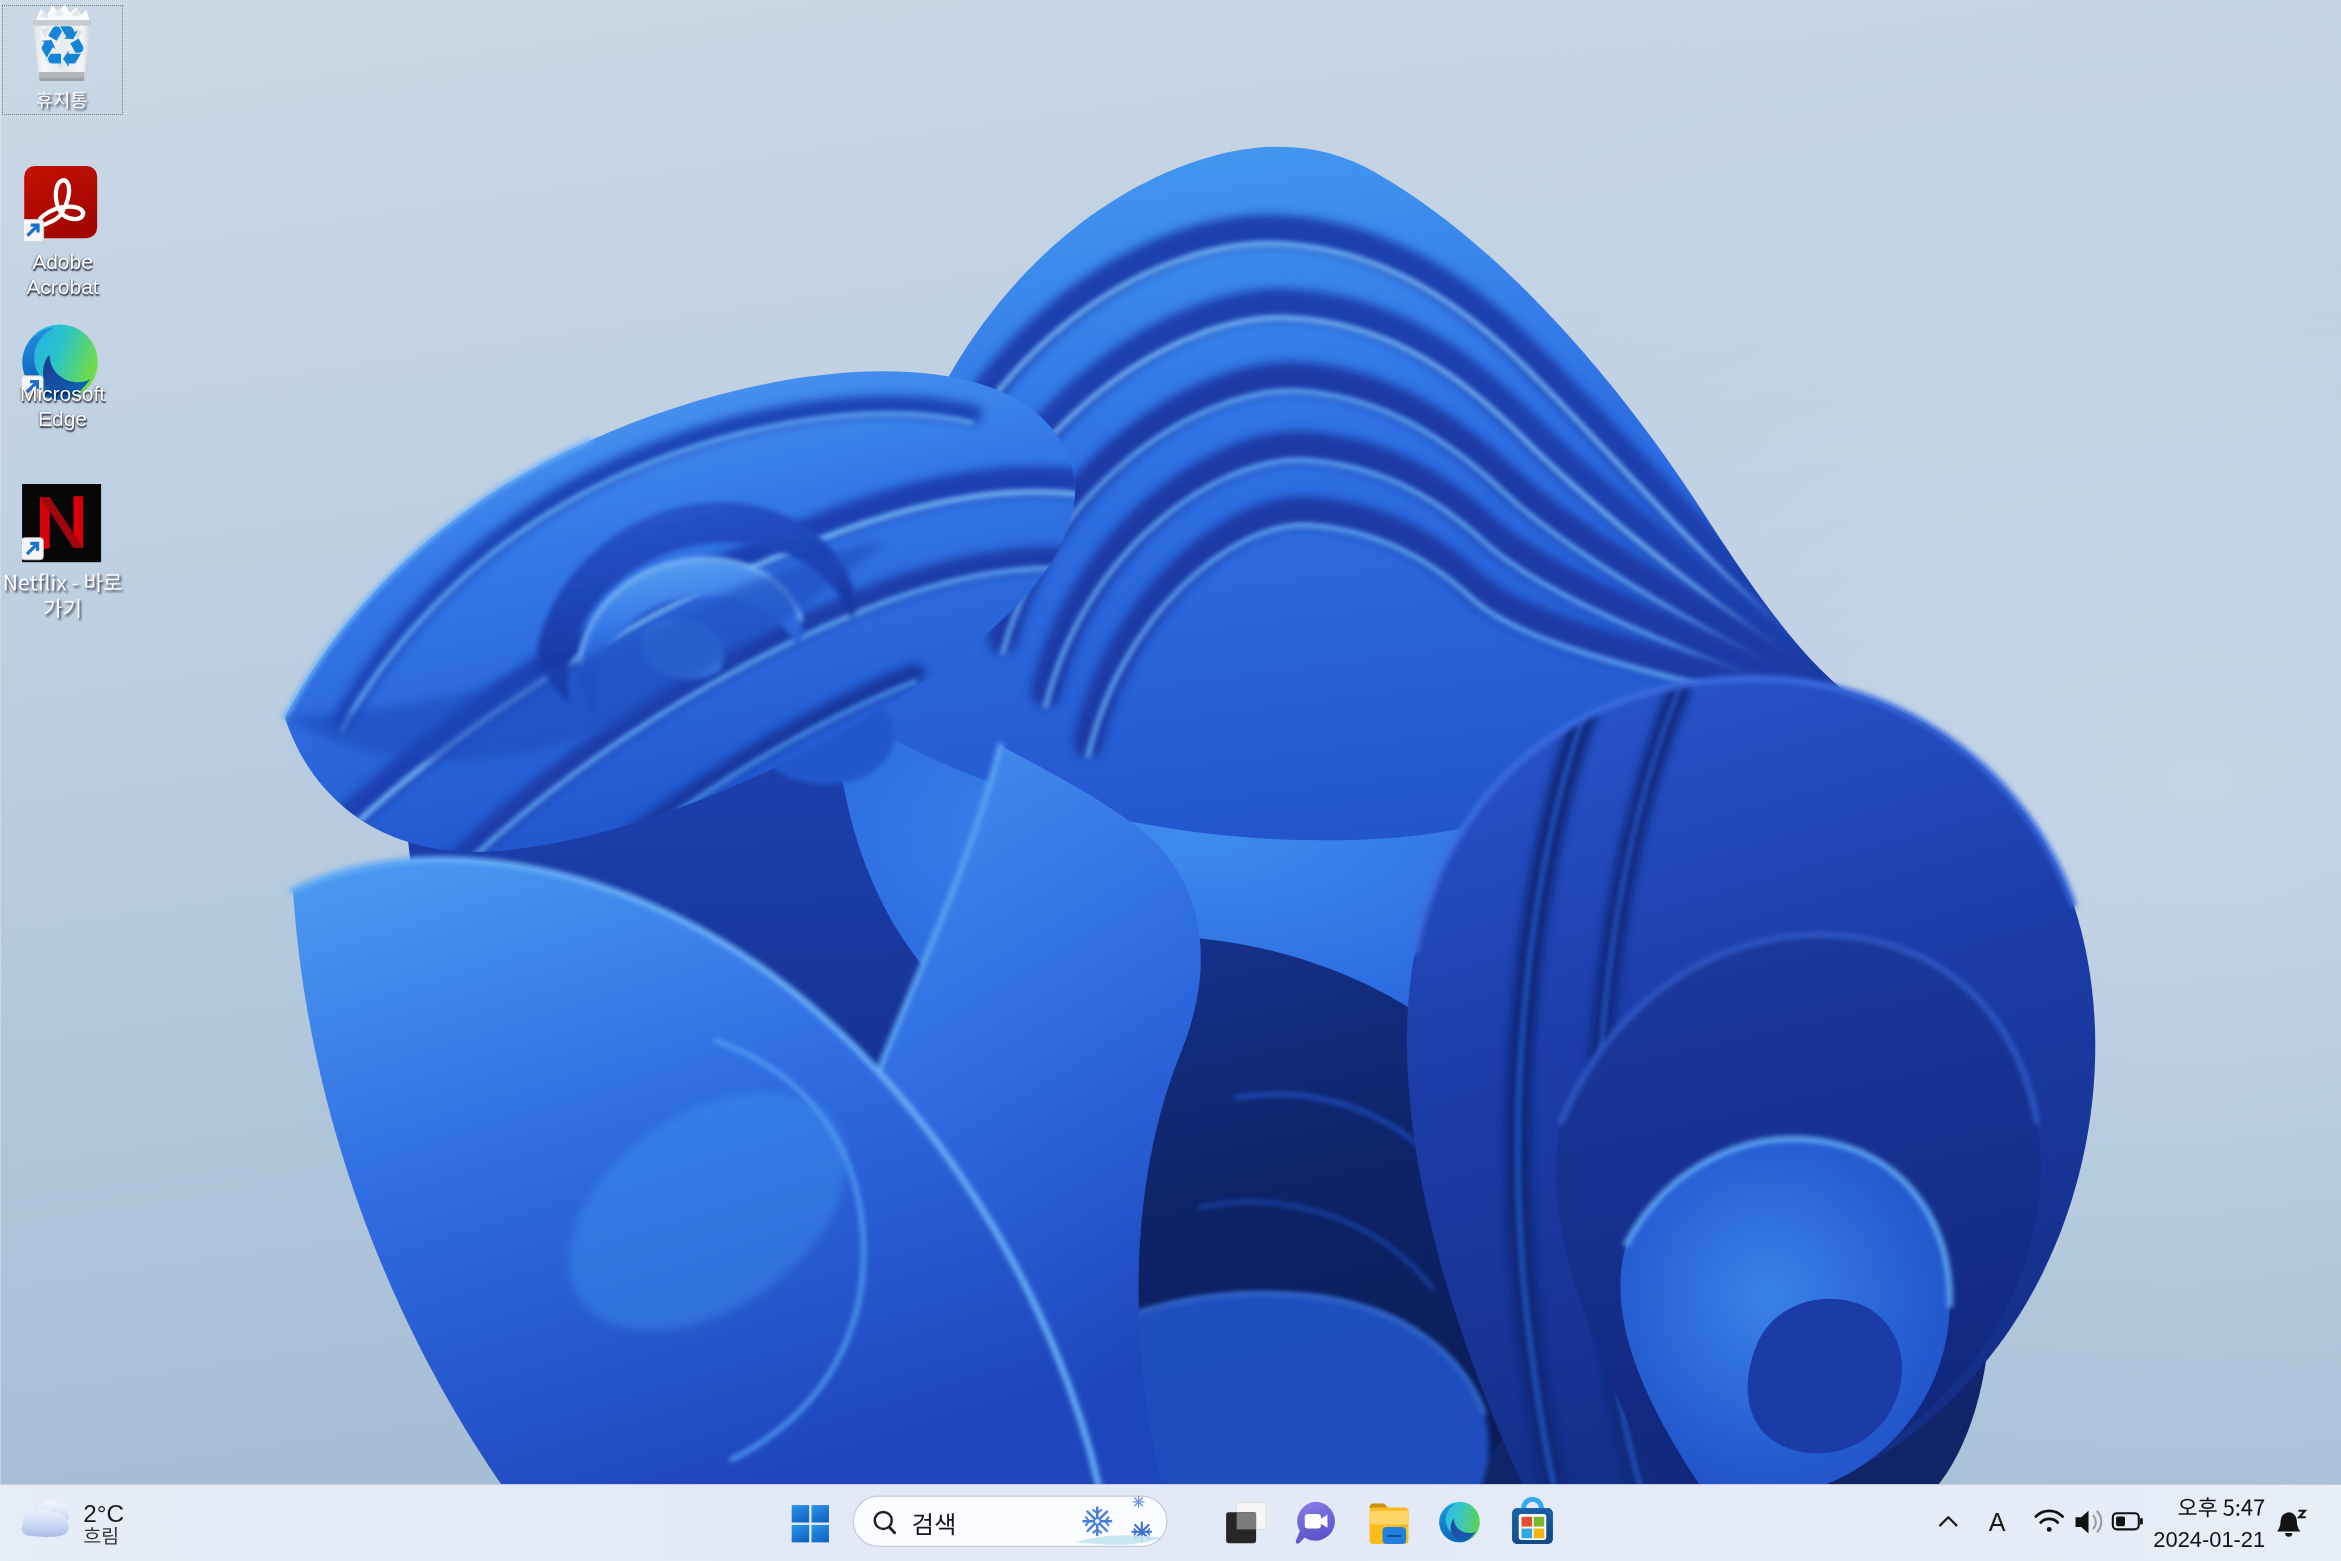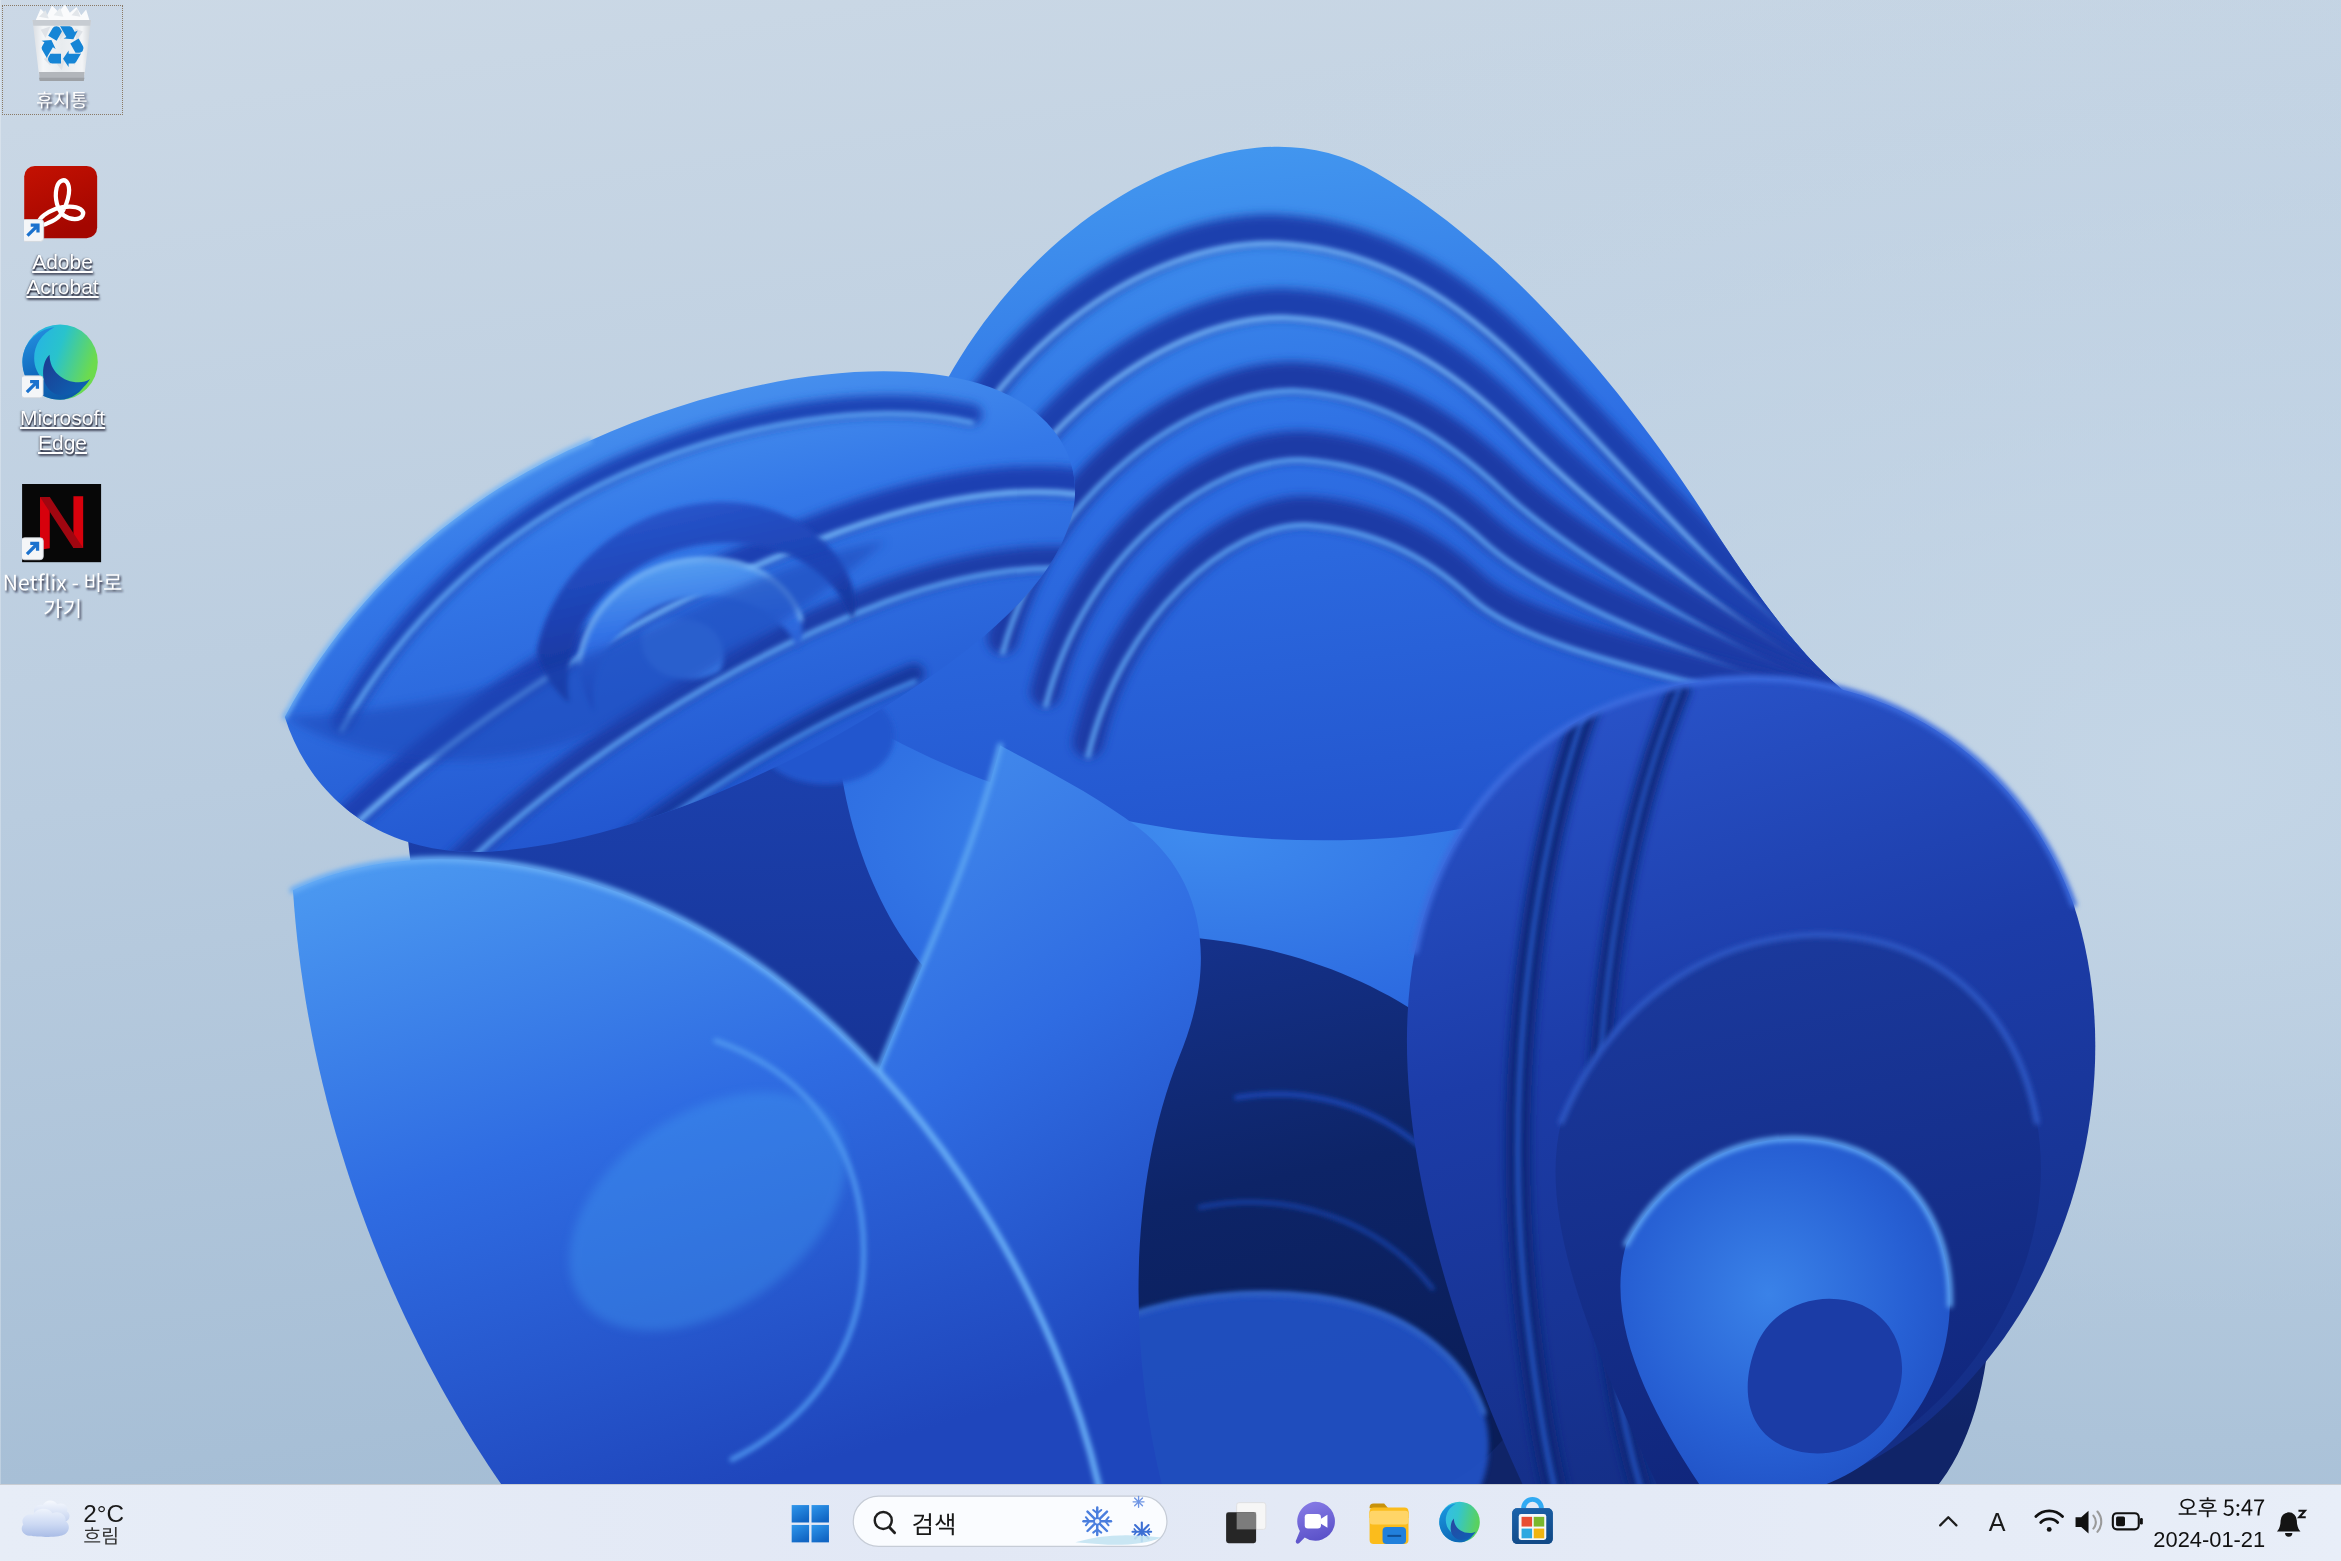--- a/index.html
+++ b/index.html
@@ -1,17 +1,17 @@
 <!DOCTYPE html>
 <html style="font-size:13px"><head><meta charset="utf-8">
 <style>
 html,body{margin:0;padding:0;width:2342px;height:1561px;overflow:hidden;font-family:"Liberation Sans",sans-serif;}
 #wall{position:absolute;left:0;top:0}
 .icon{position:absolute;text-align:center;color:#fff;font-size:21px;line-height:25px;
- text-shadow:0.8px 1.6px 1.6px rgba(0,0,20,.85), -0.8px 0 1.6px rgba(0,0,20,.4);text-decoration:underline;}
+ text-shadow:0.8px 1.6px 1.6px rgba(0,0,20,.85), -0.8px 0 1.6px rgba(0,0,20,.4);}
 #taskbar{position:absolute;left:0;top:1484px;width:2342px;height:77px;background:linear-gradient(90deg,#e7edf7,#e2e8f5 40%,#e4eaf6 70%,#e8eef8);border-top:0.8px solid #c9cdd3;}
 </style></head>
 <body>
 <svg id="wall" width="2342" height="1561" viewBox="0 0 2880 1920">
 <defs>
  <linearGradient id="bg" x1="0" y1="0" x2="0.22" y2="1">
    <stop offset="0" stop-color="#ccd9e6"></stop>
         <stop offset="0.5" stop-color="#b9ccdf"></stop>
         <stop offset="1" stop-color="#a3bcd4"></stop>
  </linearGradient>
@@ -267,21 +267,21 @@
       </linearGradient>
  </defs>
  <circle cx="47" cy="47" r="46.5" fill="url(#eg1)"></circle>
  <path d="M47,93.5 C21,93.5 0.5,73 0.5,47 C0.5,25 17,7 40,4 C24,12 15,26 15,42 C15,64 33,80 55,80 C65,80 73,77 80,71 C74,84 61,93.5 47,93.5 Z" fill="url(#eg2)"></path>
  <path d="M34,38 C34,58 50,72 70,72 C75,72 80,71 84,68 C77,80 64,88 50,88 C37,88 26,76 26,61 C26,50 29,43 34,38 Z" fill="url(#eg3)"></path>
  <g>
       <rect x="-1" y="64" width="27" height="27" rx="4" fill="#f4f6f8" stroke="#d0d4da" stroke-width="1"></rect>
       <path d="M6,84 L18,72 M10,71 L19,71 L19,80" stroke="#1b72ce" stroke-width="4" fill="none"></path>
     </g>
 </svg>
-<div class="icon" style="left:0px;top:405px;width:125px">Microsoft<br>Edge</div>
+<div class="icon" style="left:0px;top:381px;width:125px">Microsoft<br>Edge</div>
 
 <svg style="position:absolute;left:22px;top:484px" width="80" height="79" viewBox="0 0 98 97">
  <rect x="0" y="0" width="97" height="96" fill="#070707"></rect>
  <g>
   <path d="M22,16 L34,16 L34,79 C30,79.6 26,80.4 22,81.4 Z" fill="#d7010c"></path>
   <path d="M63,15 L75,15 L75,78.5 L63,78.5 Z" fill="#d7010c"></path>
   <path d="M22,16 L34,16 L75,78.5 L63,78.5 Z" fill="#a00610"></path>
  </g>
  <g>
       <rect x="-1" y="66" width="27" height="27" rx="4" fill="#f4f6f8" stroke="#d0d4da" stroke-width="1"></rect>

